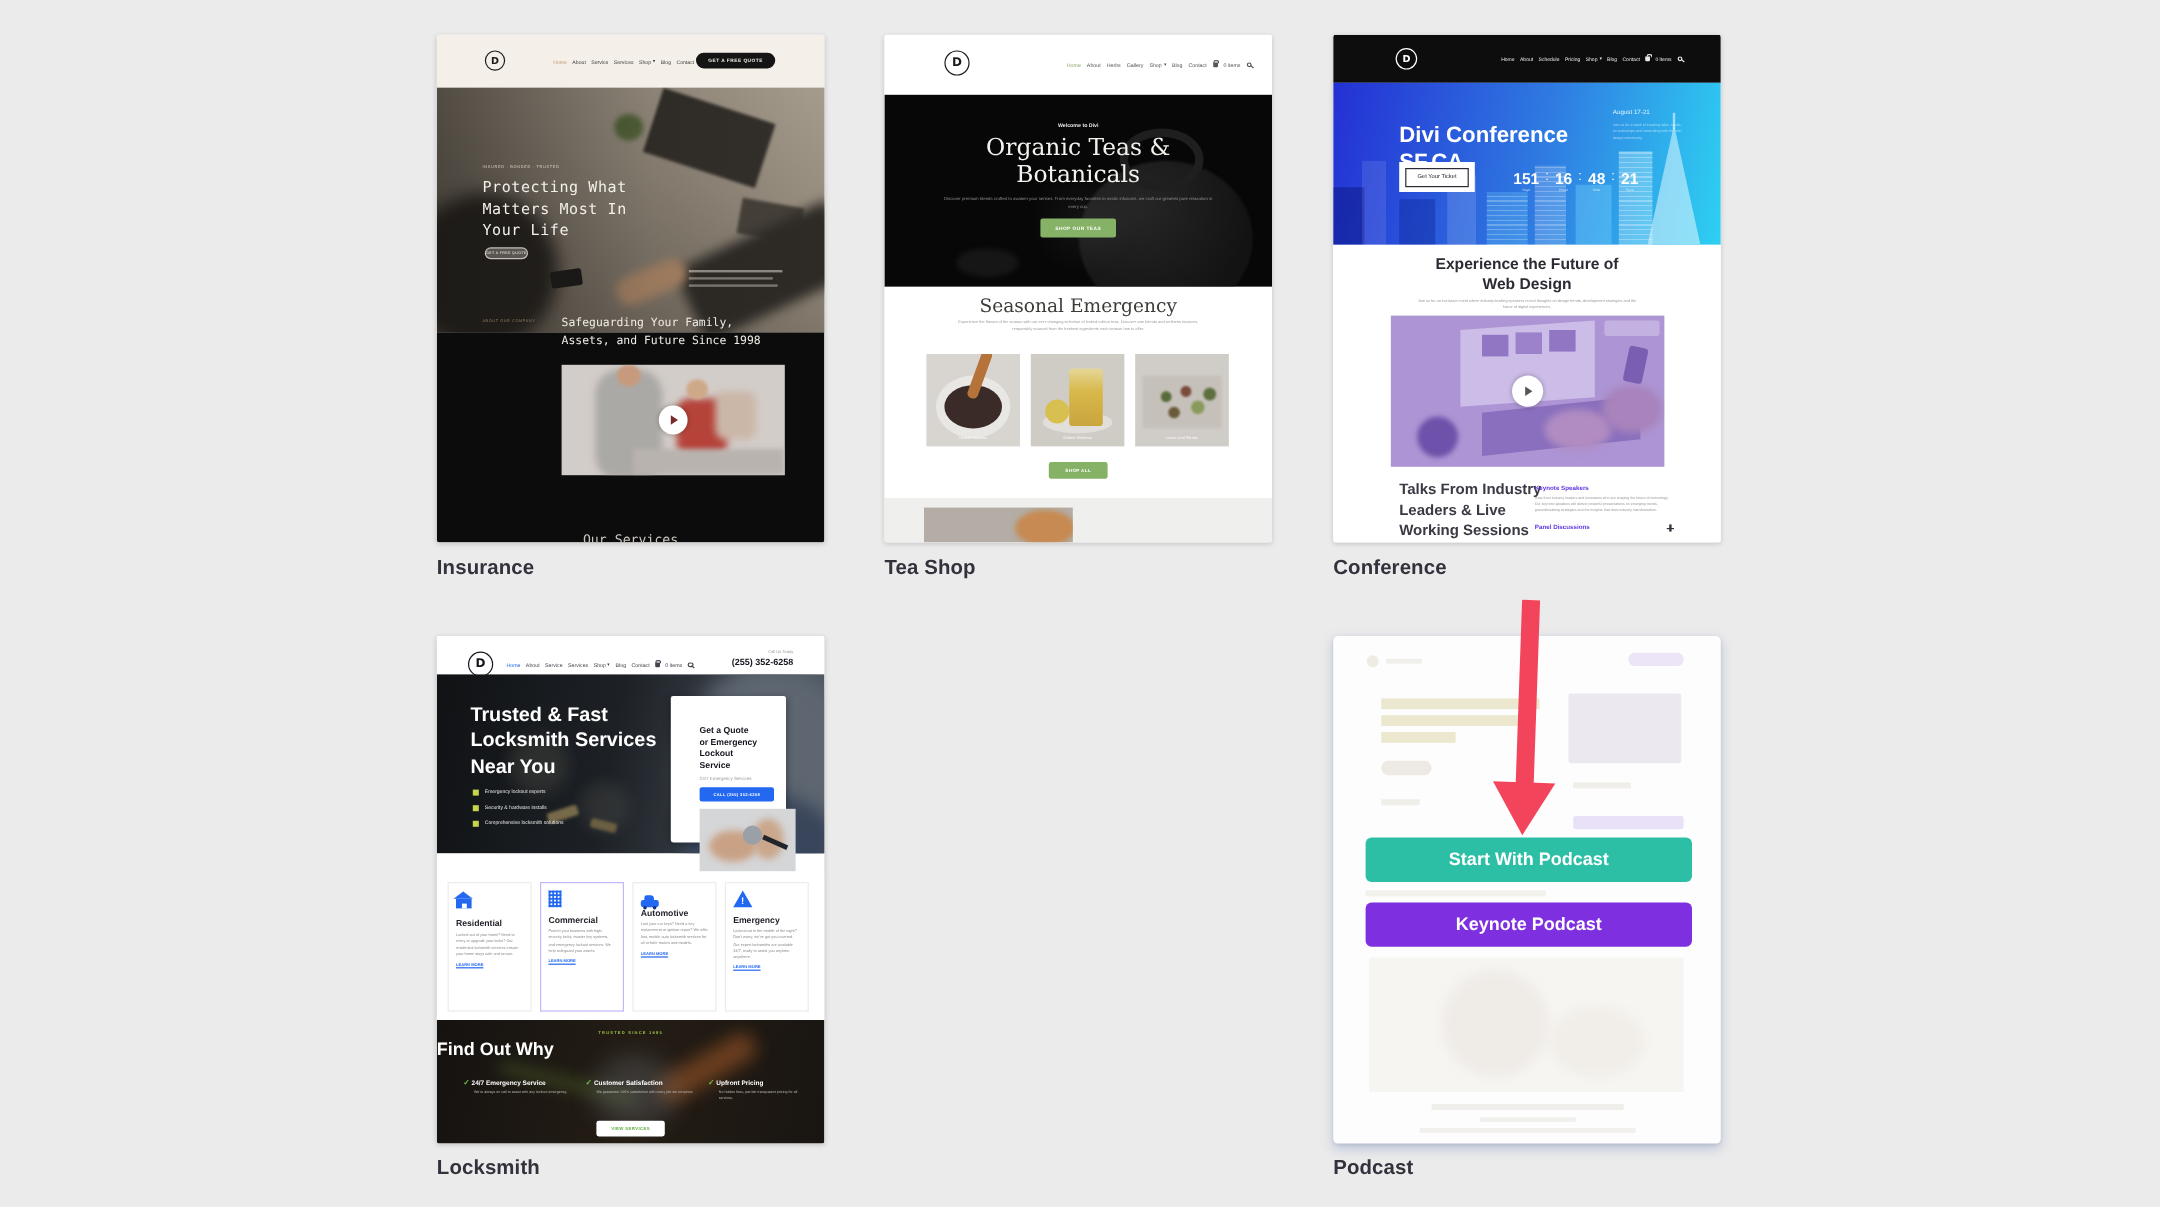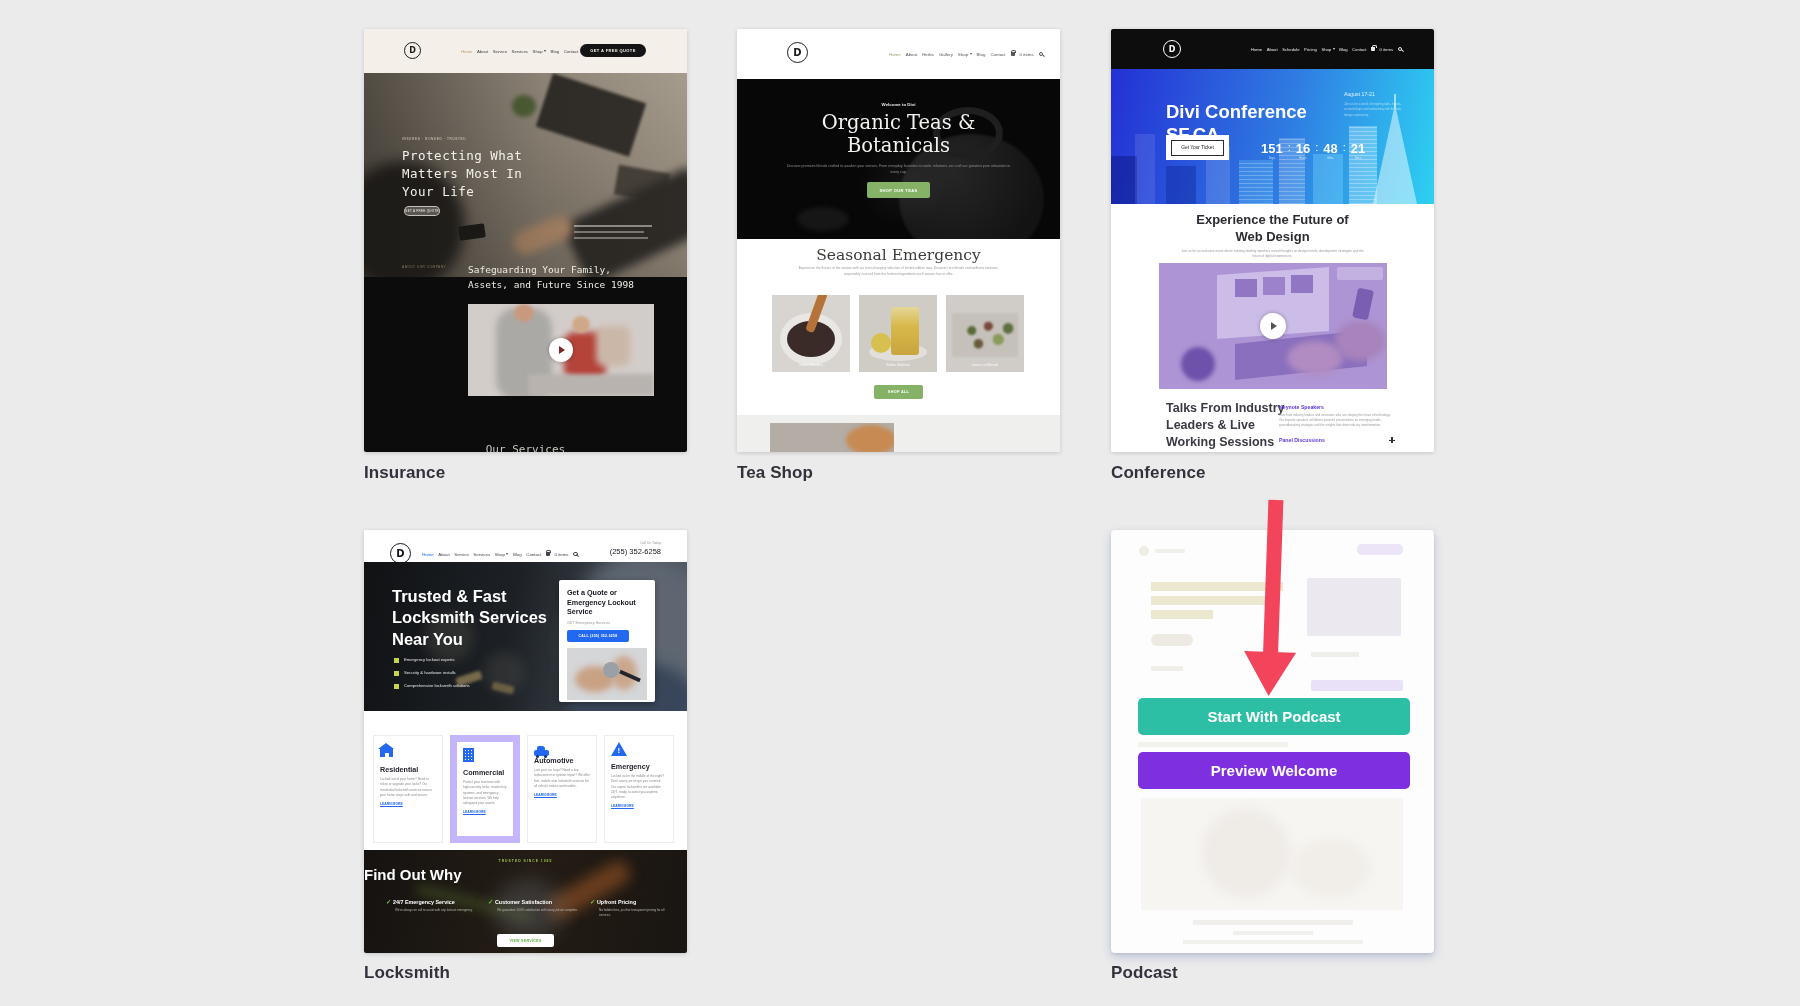--- a/index.html
+++ b/index.html
@@ -262,56 +262,56 @@
             <span>Shop</span>
             <i class="chev"></i>
           </span>
         <span>Blog</span>
         <span>Contact</span>
         <span class="micro-cart"></span>
         <span>0 items</span>
         <span class="micro-search"></span>
       </div>
       <div class="abs" style="right:26px;top:11px;text-align:right;font-size:3.4px;color:#999">Call Us Today</div>
-      <div class="abs" style="right:26px;top:17px;text-align:right;font-size:7.5px;font-weight:400;color:#15151f">(255) 352-6258</div>
+      <div class="abs" style="right:26px;top:17px;text-align:right;font-size:7.5px;font-weight:700;color:#15151f">(255) 352-6258</div>
     </div>
     <div class="abs photo" style="left:0;top:32px;width:323px;height:149px;background:linear-gradient(100deg,#101214 0%,#1d2126 45%,#3a4149 75%,#555e68 100%)">
       <div class="blob" style="left:60px;top:50px;width:50px;height:50px;background:rgba(200,190,160,.12);filter:blur(6px)"></div>
       <div class="blob" style="left:120px;top:90px;width:40px;height:40px;background:rgba(200,190,160,.10);filter:blur(6px)"></div>
       <div class="abs" style="left:92px;top:112px;width:26px;height:9px;background:#776a4a;border-radius:2px;transform:rotate(-18deg);filter:blur(1.5px)"></div>
       <div class="abs" style="left:128px;top:122px;width:22px;height:8px;background:#6b5f42;border-radius:2px;transform:rotate(14deg);filter:blur(1.5px)"></div>
       <div class="blob" style="right:-30px;top:-10px;width:150px;height:190px;background:#5d6671;filter:blur(9px)"></div>
       <div class="blob" style="right:-10px;bottom:-30px;width:130px;height:80px;background:#39455a;filter:blur(7px)"></div>
       <div class="abs" style="left:28px;top:24px;width:172px;font-size:16.5px;font-weight:800;line-height:1.3;color:#fff">Trusted &amp; Fast Locksmith Services Near You</div>
       <div class="sq" style="left:30px;top:96px"></div>
       <div class="abs" style="left:40px;top:95px;font-size:4.2px;color:#e6e6e6">Emergency lockout experts</div>
       <div class="sq" style="left:30px;top:109px"></div>
       <div class="abs" style="left:40px;top:108px;font-size:4.2px;color:#e6e6e6">Security &amp; hardware installs</div>
       <div class="sq" style="left:30px;top:122px"></div>
       <div class="abs" style="left:40px;top:121px;font-size:4.2px;color:#e6e6e6">Comprehensive locksmith solutions</div>
     </div>
-    <div class="abs" style="left:195px;top:50px;width:96px;height:122px;background:#fff;border-radius:2px;box-shadow:0 2px 6px rgba(0,0,0,.35);z-index:2;padding:8px">
+    <div class="abs" style="left:195px;top:50px;width:96px;height:122px;background:#fff;border-radius:2px;box-shadow:0 2px 6px rgba(0,0,0,.35);z-index:2;padding:24px">
       <div style="font-size:7.2px;font-weight:800;line-height:1.35;color:#15151f">Get a Quote or Emergency Lockout Service</div>
       <div style="margin-top:4px;font-size:3.8px;color:#9a9aa0">24/7 Emergency Services</div>
       <div class="btn-center" style="margin-top:5px;width:62px;height:12px;background:#2368f0;border-radius:2px;color:#fff;font-size:3.4px;font-weight:700;letter-spacing:.3px">CALL (255) 352-6258</div>
       <div class="photo" style="position:relative;margin-top:6px;width:80px;height:52px;background:#d5d6d8">
         <div class="blob" style="left:8px;top:18px;width:40px;height:26px;background:#c9a184;filter:blur(3px);position:absolute"></div>
         <div class="blob" style="left:44px;top:8px;width:26px;height:34px;background:#caa78c;filter:blur(3px);position:absolute"></div>
         <div class="abs" style="left:36px;top:14px;width:16px;height:16px;background:#9aa0a8;border-radius:50%"></div>
         <div class="abs" style="left:52px;top:26px;width:22px;height:4px;background:#22262c;transform:rotate(24deg)"></div>
       </div>
     </div>
     <div class="abs" style="left:0;top:197px;width:323px;height:123px;background:#fff">
       <div class="abs" style="left:9px;top:8px;width:70px;height:108px;border:1px solid #ececec;padding:6px">
         <div class="ico-house"></div>
         <div style="margin-top:8px;font-size:7.2px;font-weight:700;color:#1f1f28">Residential</div>
         <div style="margin-top:3px;font-size:3.2px;line-height:1.65;color:#8a8a90">Locked out of your home? Need to rekey or upgrade your locks? Our residential locksmith services ensure your home stays safe and secure.</div>
         <div style="margin-top:4px;font-size:3.4px;font-weight:700;color:#2368f0;text-decoration:underline">LEARN MORE</div>
       </div>
-      <div class="abs" style="left:86px;top:8px;width:70px;height:108px;border:7px solid #c4b5fd;padding:6px">
+      <div class="abs" style="left:86px;top:8px;width:70px;height:108px;border:1px solid #c4b5fd;padding:6px">
         <div class="ico-building"></div>
         <div style="margin-top:6px;font-size:7.2px;font-weight:700;color:#1f1f28">Commercial</div>
         <div style="margin-top:3px;font-size:3.2px;line-height:1.65;color:#8a8a90">Protect your business with high-security locks, master key systems, and emergency lockout services. We help safeguard your assets.</div>
         <div style="margin-top:4px;font-size:3.4px;font-weight:700;color:#2368f0;text-decoration:underline">LEARN MORE</div>
       </div>
       <div class="abs" style="left:163px;top:8px;width:70px;height:108px;border:1px solid #ececec;padding:6px">
         <div class="ico-car"></div>
         <div style="margin-top:0;font-size:7.2px;font-weight:700;color:#1f1f28">Automotive</div>
         <div style="margin-top:3px;font-size:3.2px;line-height:1.65;color:#8a8a90">Lost your car keys? Need a key replacement or ignition repair? We offer fast, mobile auto locksmith services for all vehicle makes and models.</div>
         <div style="margin-top:4px;font-size:3.4px;font-weight:700;color:#2368f0;text-decoration:underline">LEARN MORE</div>
@@ -362,21 +362,21 @@
       <div class="bar" style="left:27px;top:212px;width:150px;height:5px;background:#f3f1ec"></div>
       <div class="abs photo" style="left:30px;top:268px;width:262px;height:112px;background:#f7f5f2">
         <div class="blob" style="left:60px;top:10px;width:90px;height:90px;background:#efece8;filter:blur(4px)"></div>
         <div class="blob" style="left:150px;top:40px;width:80px;height:60px;background:#f1eee9;filter:blur(4px)"></div>
       </div>
       <div class="bar" style="left:82px;top:390px;width:160px;height:5px;background:#f0eeea"></div>
       <div class="bar" style="left:122px;top:401px;width:80px;height:4px;background:#f2f0ec"></div>
       <div class="bar" style="left:72px;top:410px;width:180px;height:4px;background:#f2f0ec"></div>
     </div>
     <button class="abs btn-center" style="left: 27px; top: 168px; width: 272px; height: 37px; border: none; border-radius: 5px; color: rgb(255, 255, 255); font-size: 15px; font-weight: 700; font-family: &quot;Liberation Sans&quot;, sans-serif; cursor: pointer; background: rgb(45, 191, 166);">Start With Podcast</button>
-    <button class="abs btn-center" style="left: 27px; top: 222px; width: 272px; height: 37px; border: none; border-radius: 5px; color: rgb(255, 255, 255); font-size: 15px; font-weight: 700; font-family: &quot;Liberation Sans&quot;, sans-serif; cursor: pointer; background: rgb(126, 47, 224);">Preview Welcome</button>
+    <button class="abs btn-center" style="left: 27px; top: 222px; width: 272px; height: 37px; border: none; border-radius: 5px; color: rgb(255, 255, 255); font-size: 15px; font-weight: 700; font-family: &quot;Liberation Sans&quot;, sans-serif; cursor: pointer; background: rgb(126, 47, 224);">Keynote Podcast</button>
   </section>
   <div class="card-label" style="left:1111px;top:963px">Podcast</div>
 
   <div class="abs" style="left:1246px;top:500px;width:52px;height:196px;transform:rotate(2deg);z-index:10">
     <div class="abs" style="left: 18.5px; top: 0px; width: 15px; height: 153px; background: rgb(242, 69, 92);"></div>
     <div class="abs" style="left:0;top:152px;width:0;height:0;border-left:26px solid transparent;border-right:26px solid transparent;border-top:44px solid #f2455c"></div>
   </div>
 
 </div>
 

